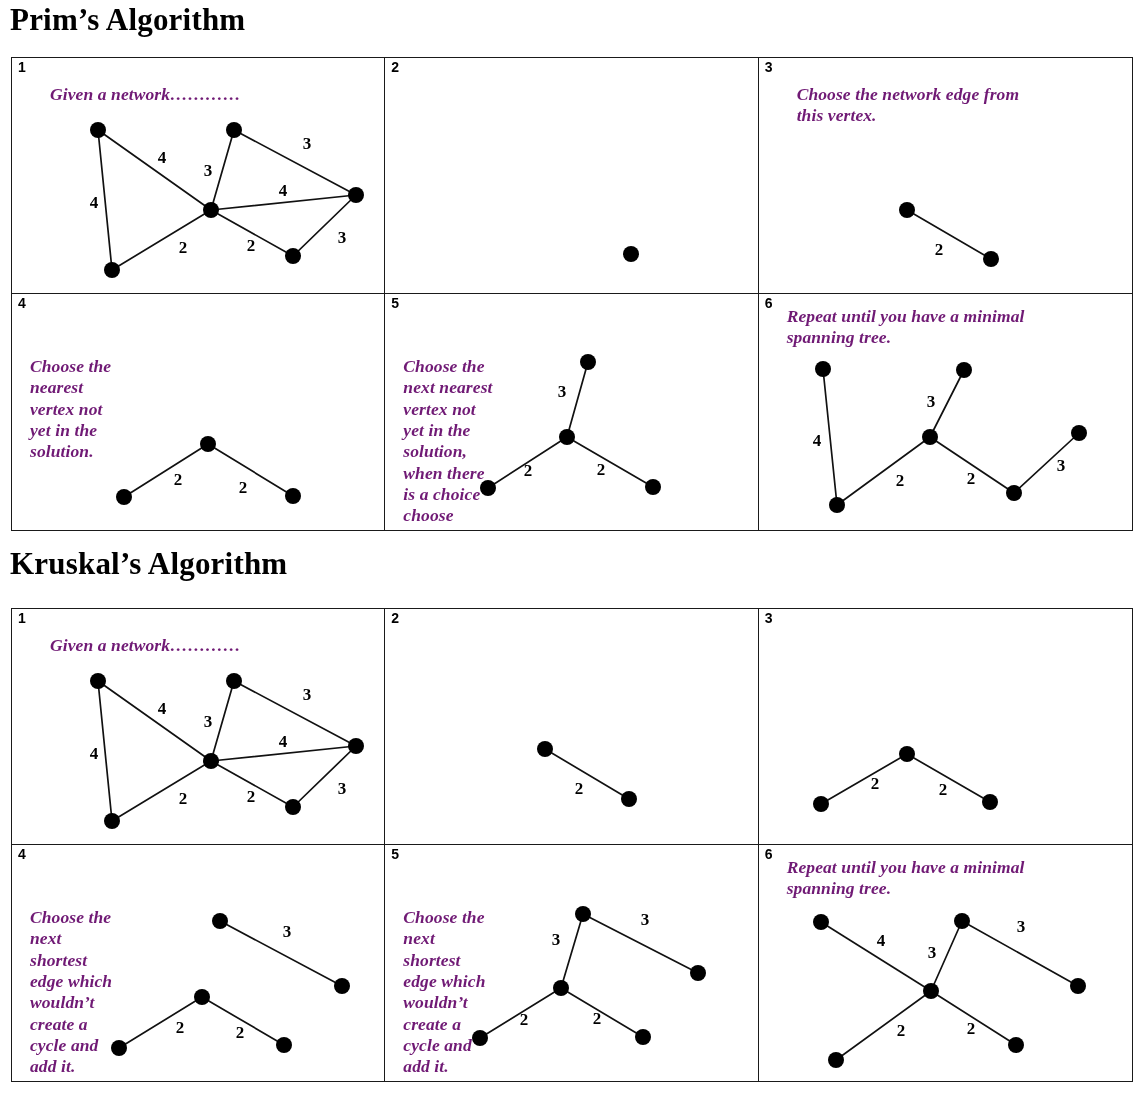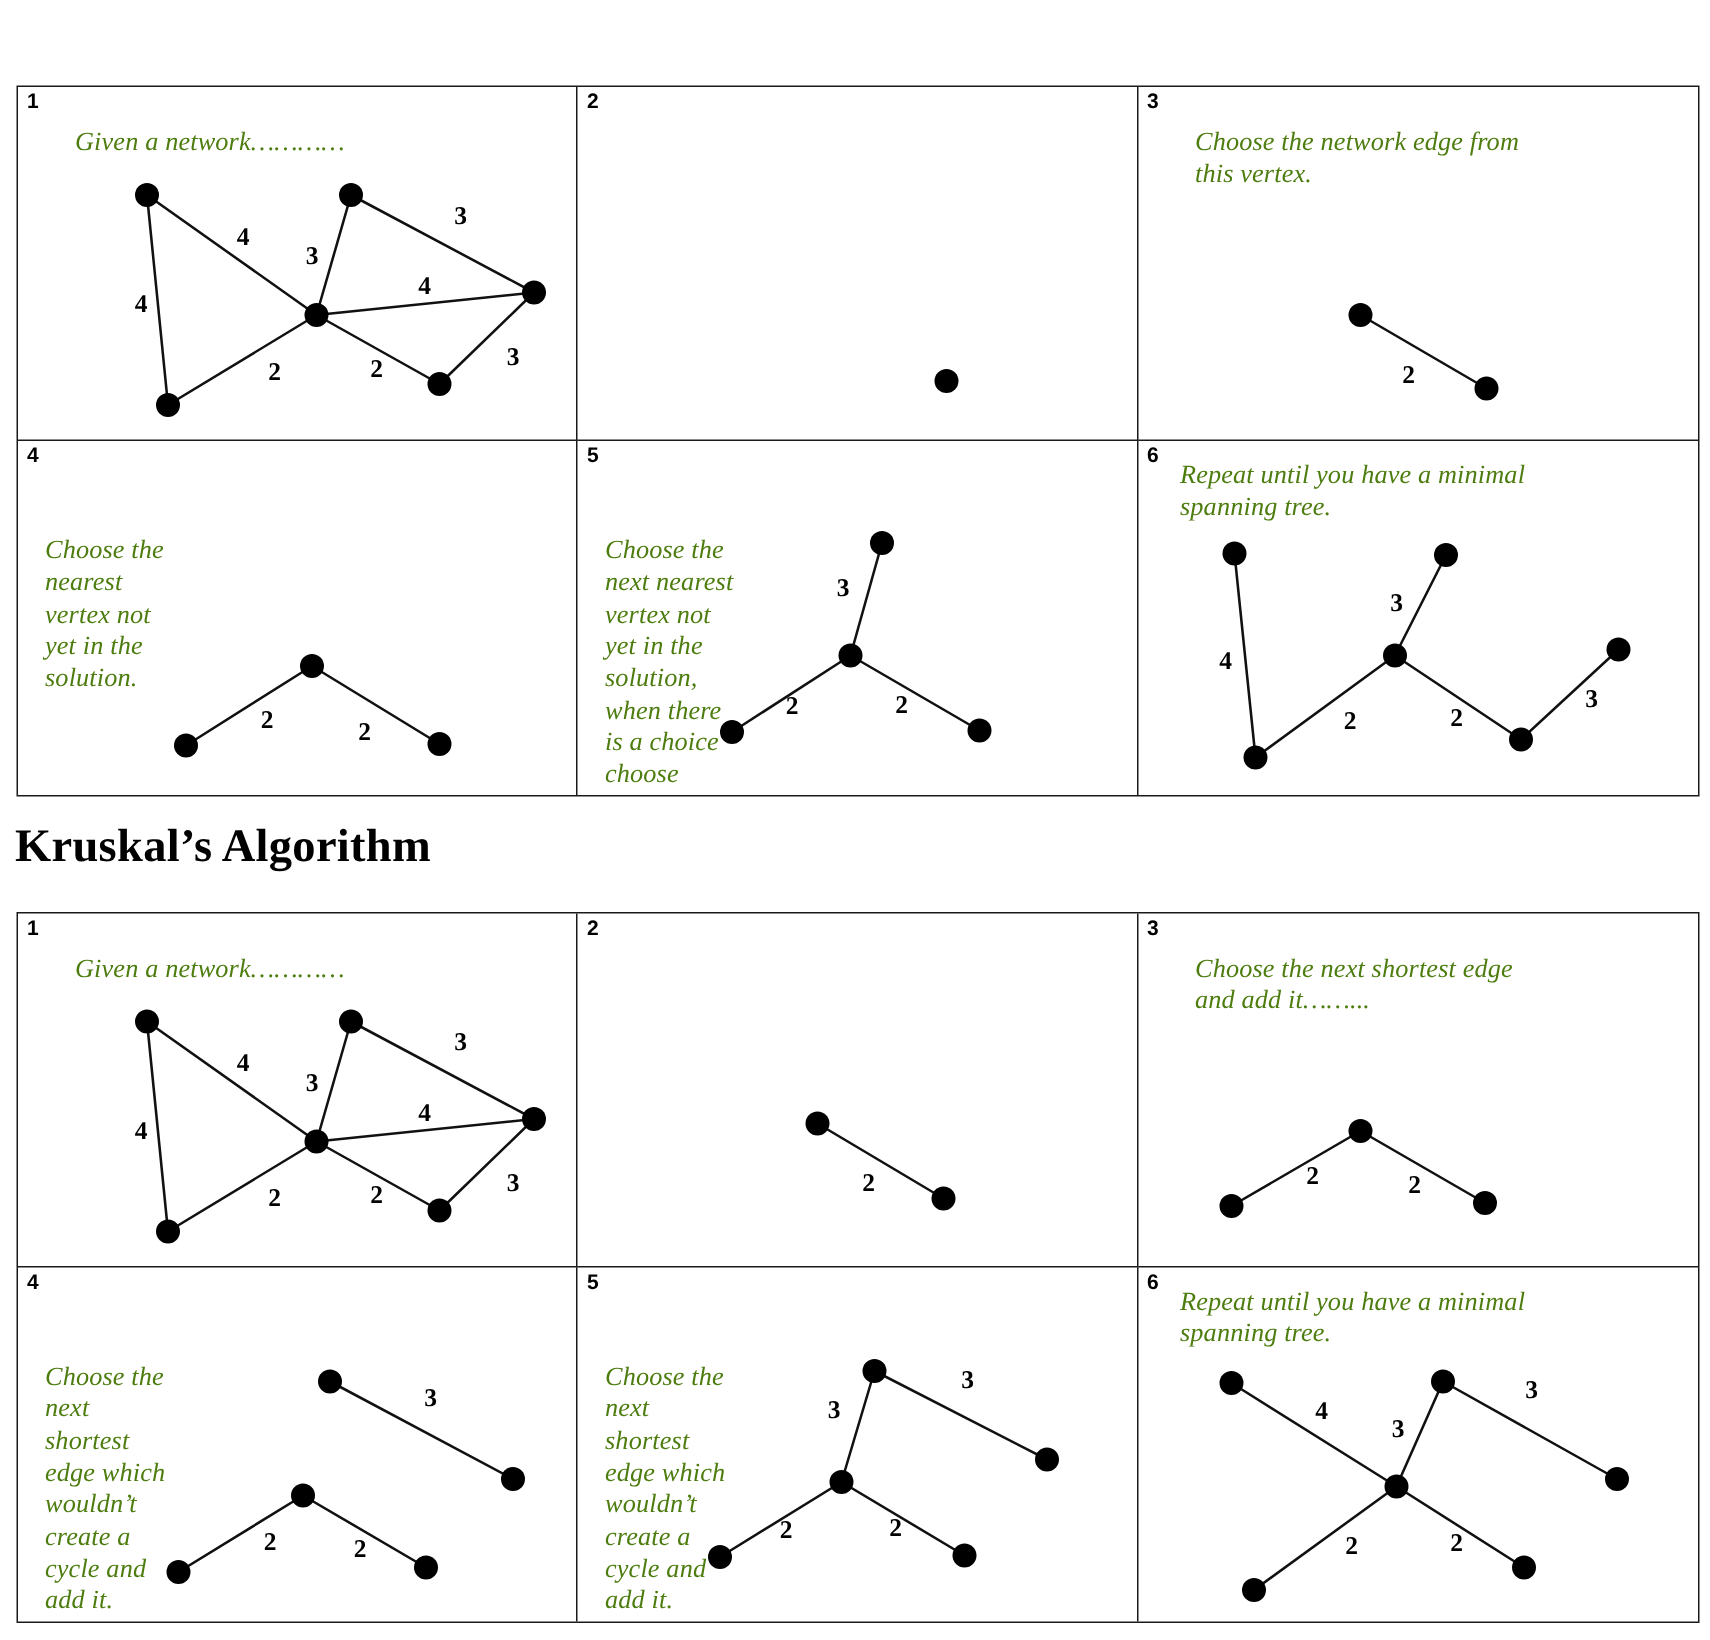--- a/index.html
+++ b/index.html
@@ -52,24 +52,24 @@
     left:6px;top:2px;
     font-family:"Liberation Sans", sans-serif;
     font-weight:bold;
     font-size:14px;
     line-height:1;
     color:#000;
   }
   .caption{
     position:absolute;
     font-style:italic;
-    font-weight:normal;
+    font-weight:bold;
     font-size:17.5px;
     line-height:1.22;
-    color:#4d7c0f;
+    color:#701a75;
     white-space:pre-line;
     letter-spacing:0.1px;
   }
   .cap-wide{left:38px;top:26px;width:290px;}
   .cap-narrow{left:18px;top:22px;width:92px;margin-top:40px;}
   .cap-top{left:28px;top:12px;width:310px;}
 
   .canvas{position:absolute;left:0;top:0;width:100%;height:100%;}
   svg.graph{position:absolute;left:0;top:0;width:374px;height:237px;overflow:visible;}
   svg.graph line{stroke:#111;stroke-width:1.7;stroke-linecap:round;}
@@ -79,20 +79,21 @@
     font-weight:bold;
     font-size:17px;
     fill:#000;
   }
 </style>
 </head>
 <body>
 
 <div class="page">
 
+  <h1 class="section-title" id="prim-title">Prim’s Algorithm</h1>
 
   <div class="grid" id="prim-grid">
       <div class="cell">
         <div class="step-num">1</div>
         <div class="caption cap-wide">Given a network…………</div>
         <div class="canvas">
           <svg class="graph" viewBox="0 0 374 237">
             <line x1="86" y1="72" x2="100" y2="212"></line>
             <line x1="86" y1="72" x2="199" y2="152"></line>
             <line x1="100" y1="212" x2="199" y2="152"></line>
@@ -250,22 +251,20 @@
           <svg class="graph" viewBox="0 0 374 237">
             <line x1="160" y1="140" x2="244" y2="190"></line>
             <circle cx="160" cy="140" r="8"></circle>
             <circle cx="244" cy="190" r="8"></circle>
             <text x="194" y="185" text-anchor="middle">2</text>
           </svg>
         </div>
       </div>
       <div class="cell c3">
         <div class="step-num">3</div>
-        <div class="caption cap-wide">Choose the next shortest edge
-and add it……...</div>
         <div class="canvas">
           <svg class="graph" viewBox="0 0 374 237">
             <line x1="62" y1="195" x2="148" y2="145"></line>
             <line x1="148" y1="145" x2="231" y2="193"></line>
             <circle cx="62" cy="195" r="8"></circle>
             <circle cx="148" cy="145" r="8"></circle>
             <circle cx="231" cy="193" r="8"></circle>
             <text x="116" y="180" text-anchor="middle">2</text>
             <text x="184" y="186" text-anchor="middle">2</text>
           </svg>

